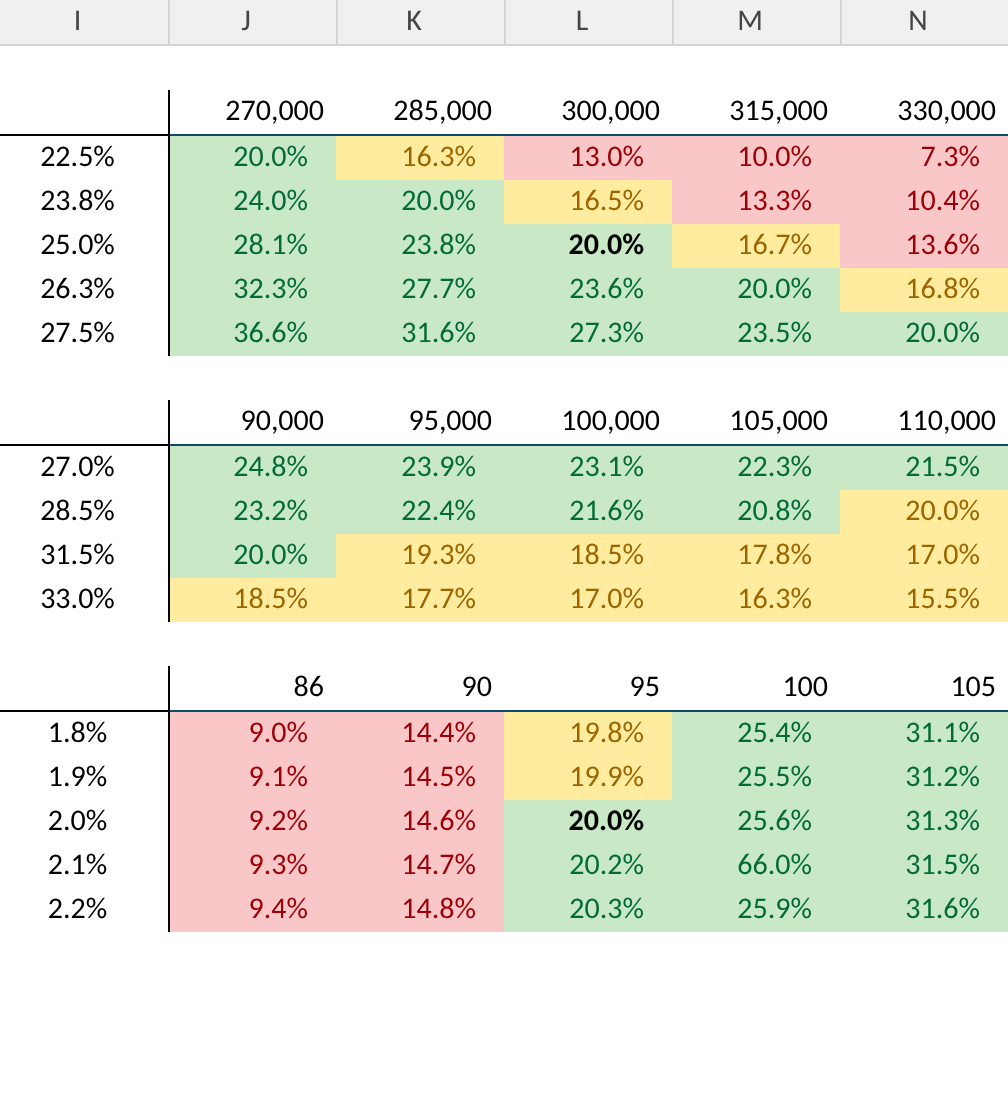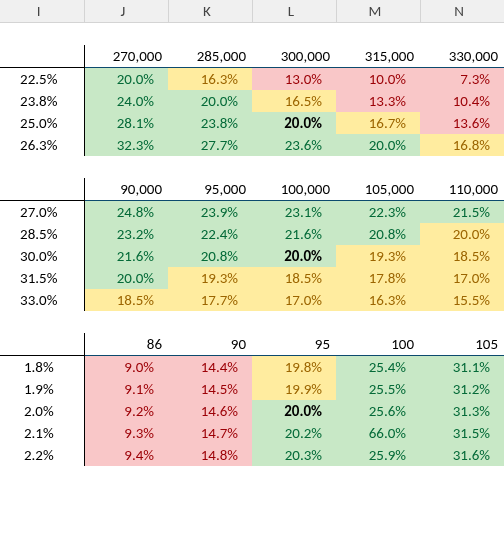--- a/index.html
+++ b/index.html
@@ -125,20 +125,28 @@
         <td class="data red">13.6%</td>
       </tr>
       <tr>
         <td class="rowlabel">26.3%</td>
         <td class="data green">32.3%</td>
         <td class="data green">27.7%</td>
         <td class="data green">23.6%</td>
         <td class="data green">20.0%</td>
         <td class="data yellow">16.8%</td>
       </tr>
+      <tr>
+        <td class="rowlabel">27.5%</td>
+        <td class="data green">36.6%</td>
+        <td class="data green">31.6%</td>
+        <td class="data green">27.3%</td>
+        <td class="data green">23.5%</td>
+        <td class="data green">20.0%</td>
+      </tr>
       <tr class="spacer">
         <td></td>
         <td></td>
         <td></td>
         <td></td>
         <td></td>
         <td></td>
       </tr>
       <tr>
         <td class="corner"></td>
@@ -158,28 +166,20 @@
       </tr>
       <tr>
         <td class="rowlabel">28.5%</td>
         <td class="data green">23.2%</td>
         <td class="data green">22.4%</td>
         <td class="data green">21.6%</td>
         <td class="data green">20.8%</td>
         <td class="data yellow">20.0%</td>
       </tr>
       <tr>
-        <td class="rowlabel bold">30.0%</td>
-        <td class="data green">21.6%</td>
-        <td class="data green">20.8%</td>
-        <td class="data green boldblack">20.0%</td>
-        <td class="data yellow">19.3%</td>
-        <td class="data yellow">18.5%</td>
-      </tr>
-      <tr>
         <td class="rowlabel">31.5%</td>
         <td class="data green">20.0%</td>
         <td class="data yellow">19.3%</td>
         <td class="data yellow">18.5%</td>
         <td class="data yellow">17.8%</td>
         <td class="data yellow">17.0%</td>
       </tr>
       <tr>
         <td class="rowlabel">33.0%</td>
         <td class="data yellow">18.5%</td>

